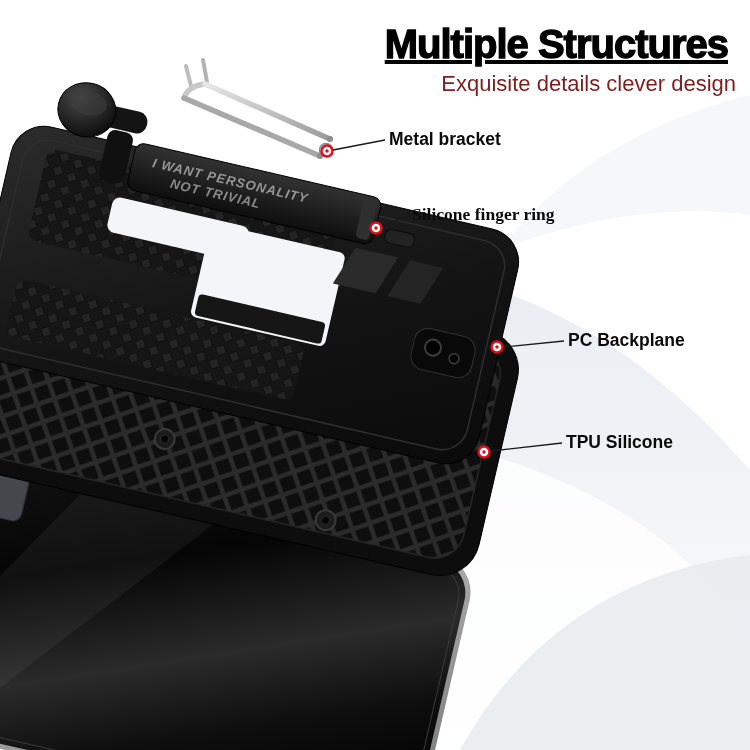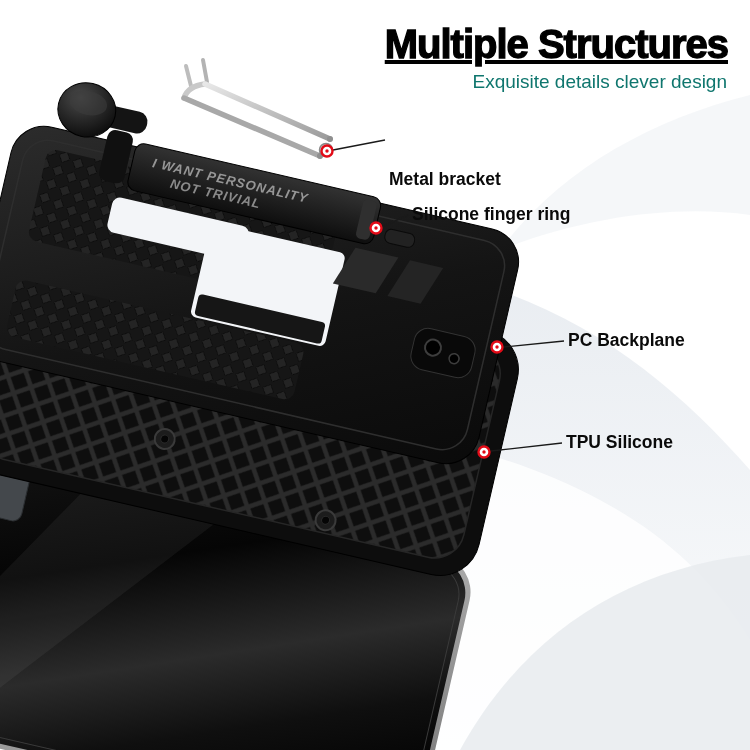--- a/index.html
+++ b/index.html
@@ -9,22 +9,22 @@
   .art { position:absolute; left:0; top:0; width:750px; height:750px; }
   .art text { font-family:"Liberation Sans", sans-serif; }
   .title {
     position:absolute; top:22px; right:22px;
     font-size:40px; font-weight:bold; color:#000;
     letter-spacing:-1px; -webkit-text-stroke:1.3px #000;
     white-space:nowrap;
     text-decoration:underline;
   }
   .subtitle {
-    position:absolute; top:71px; right:23px;
-    font-size:19px; color:#0f766e; white-space:nowrap;
+    position:absolute; top:71px; right:14px;
+    font-size:22px; color:#7f1d1d; white-space:nowrap;
   }
   .callout-label {
     position:absolute; font-size:17.5px; font-weight:bold;
     color:#0a0a0a; white-space:nowrap;
   }
 </style>
 </head>
 <body>
 
 <div class="stage">
@@ -184,18 +184,18 @@
       <g>
         <circle cx="484" cy="452" r="5.5" fill="#ffffff" stroke-width="2.4" stroke="#e30b17"></circle>
         <circle cx="484" cy="452" r="1.7" fill="#e30b17"></circle>
       </g>
     </g>
   </svg>
 
   <h1 class="title">Multiple Structures</h1>
   <div class="subtitle">Exquisite details clever design</div>
 
-  <div class="callout-label" style="left:389px; top:129px;margin-top:40px;">Metal bracket</div>
-  <div class="callout-label" style="left:412px; top:204px;">Silicone finger ring</div>
+  <div class="callout-label" style="left:389px; top:129px;">Metal bracket</div>
+  <div class="callout-label" style="left:412px; top:204px;font-family:Liberation Serif, serif;">Silicone finger ring</div>
   <div class="callout-label" style="left:568px; top:330px;text-align:right;">PC Backplane</div>
   <div class="callout-label" style="left:566px; top:432px;">TPU Silicone</div>
 
 </div>
 
 </body></html>

